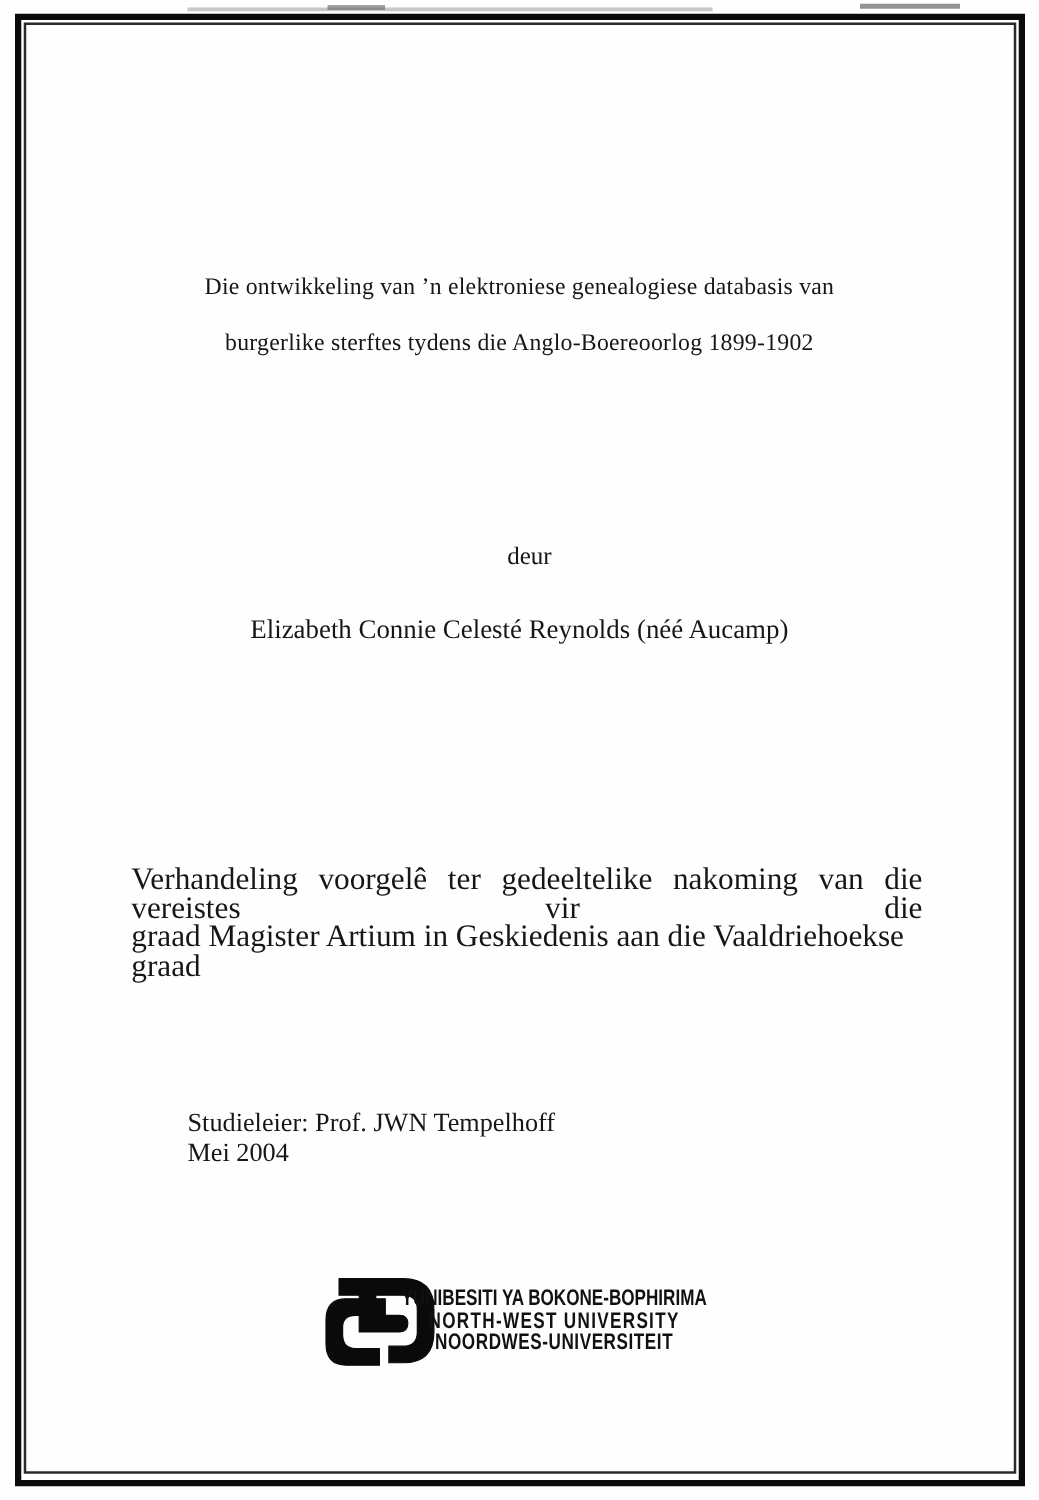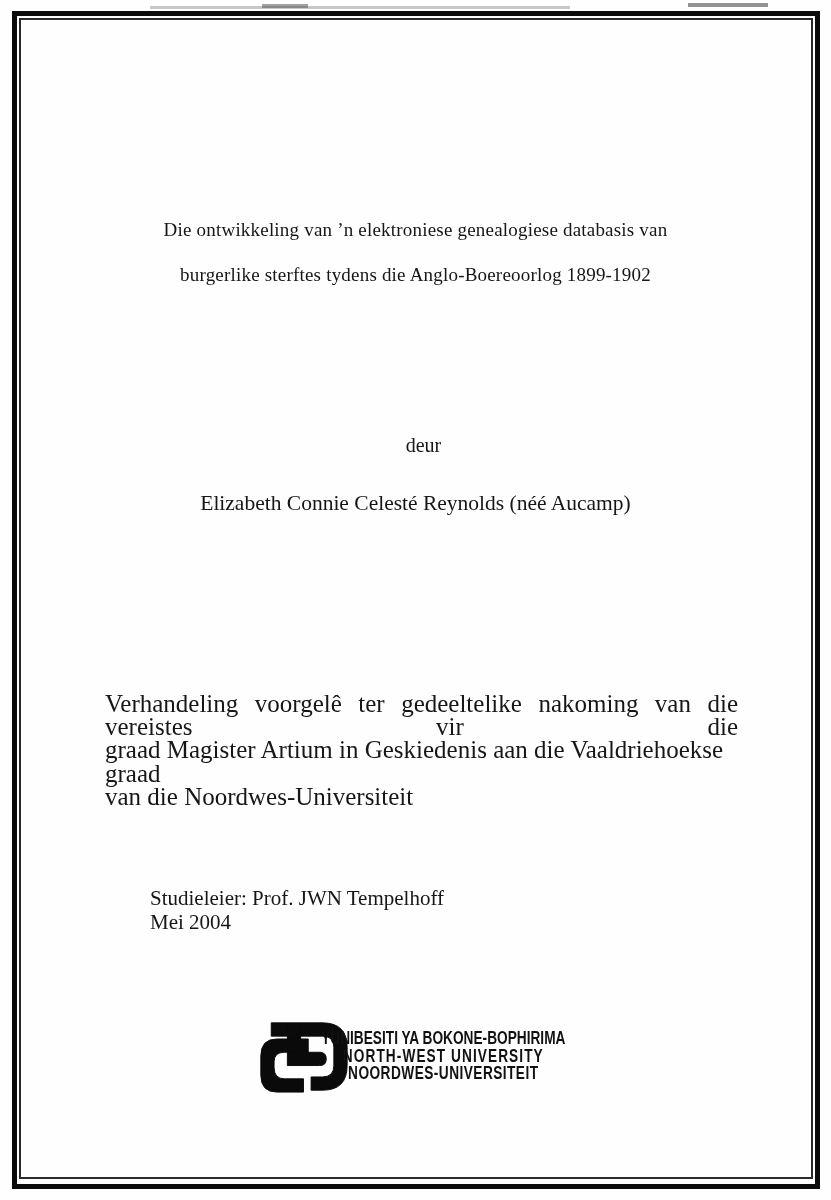--- a/index.html
+++ b/index.html
@@ -131,21 +131,20 @@
     <div>burgerlike sterftes tydens die Anglo-Boereoorlog 1899-1902</div>
   </div>
 
   <div class="byline">deur</div>
 
   <div class="author">Elizabeth Connie Celesté Reynolds (néé Aucamp)</div>
 
   <div class="statement">
     <div class="justified">Verhandeling voorgelê ter gedeeltelike nakoming van die vereistes vir die</div>
     <div><span>graad </span><span class="italic">Magister Artium</span><span> in Geskiedenis aan die Vaaldriehoekse graad</span></div>
-    <div>van die Noordwes-Universiteit</div>
   </div>
 
   <div class="supervisor-block">
     <div>Studieleier: Prof. JWN Tempelhoff</div>
     <div>Mei 2004</div>
   </div>
 
   <div class="logo">
     <svg class="logo-mark" viewBox="0 0 100 78" xmlns="http://www.w3.org/2000/svg" aria-hidden="true">
 

